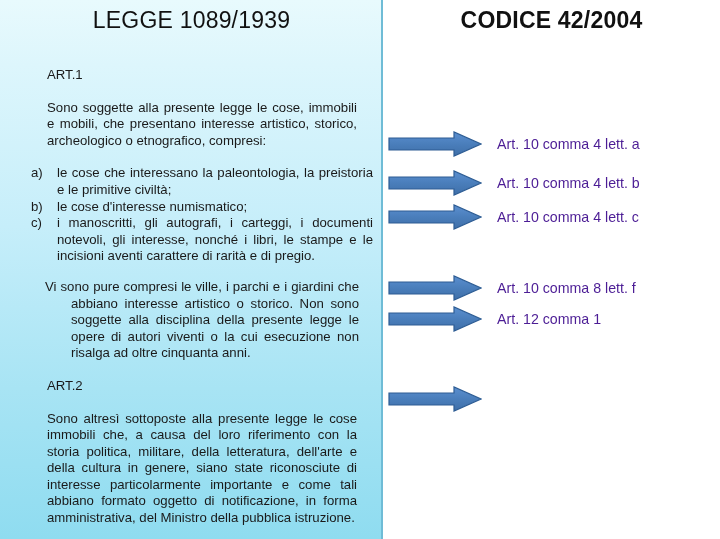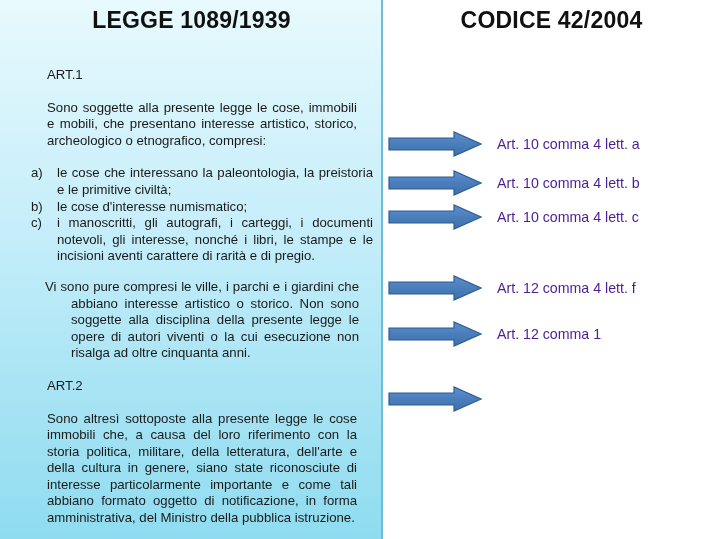--- a/index.html
+++ b/index.html
@@ -35,21 +35,21 @@
     border-right: 2px solid #6fbcd6;
   }
 
   #left-title {
     position: absolute;
     left: 0;
     top: 7px;
     width: 383px;
     text-align: center;
     font-size: 23px;
-    font-weight: bold;
+    font-weight: normal;
     color: #111111;
     letter-spacing: 0.2px;
   }
 
   #left-body {
     position: absolute;
     left: 31px;
     top: 51px;
     width: 342px;
     font-size: 13.2px;
@@ -203,23 +203,23 @@
         <svg class="arrow" viewBox="0 0 94 26" preserveAspectRatio="none">
           <defs>
             <linearGradient id="ag3" x1="0" y1="0" x2="0" y2="1">
               <stop offset="0%" stop-color="#5b8fd0"></stop>
               <stop offset="50%" stop-color="#4a7ebb"></stop>
               <stop offset="100%" stop-color="#3f6fa8"></stop>
             </linearGradient>
           </defs>
           <path d="M1,7 L66,7 L66,1 L93,13 L66,25 L66,19 L1,19 Z" fill="url(#ag3)" stroke="#2e5d94" stroke-width="1.2" stroke-linejoin="miter"></path>
         </svg>
-        <div class="maplabel">Art. 12 comma 4 lett. f</div>
-      </div>
-      <div class="map-row" style="top: 321px;">
+        <div class="maplabel">Art. 10 comma 8 lett. f</div>
+      </div>
+      <div class="map-row" style="top: 306px;">
         <svg class="arrow" viewBox="0 0 94 26" preserveAspectRatio="none">
           <defs>
             <linearGradient id="ag4" x1="0" y1="0" x2="0" y2="1">
               <stop offset="0%" stop-color="#5b8fd0"></stop>
               <stop offset="50%" stop-color="#4a7ebb"></stop>
               <stop offset="100%" stop-color="#3f6fa8"></stop>
             </linearGradient>
           </defs>
           <path d="M1,7 L66,7 L66,1 L93,13 L66,25 L66,19 L1,19 Z" fill="url(#ag4)" stroke="#2e5d94" stroke-width="1.2" stroke-linejoin="miter"></path>
         </svg>

